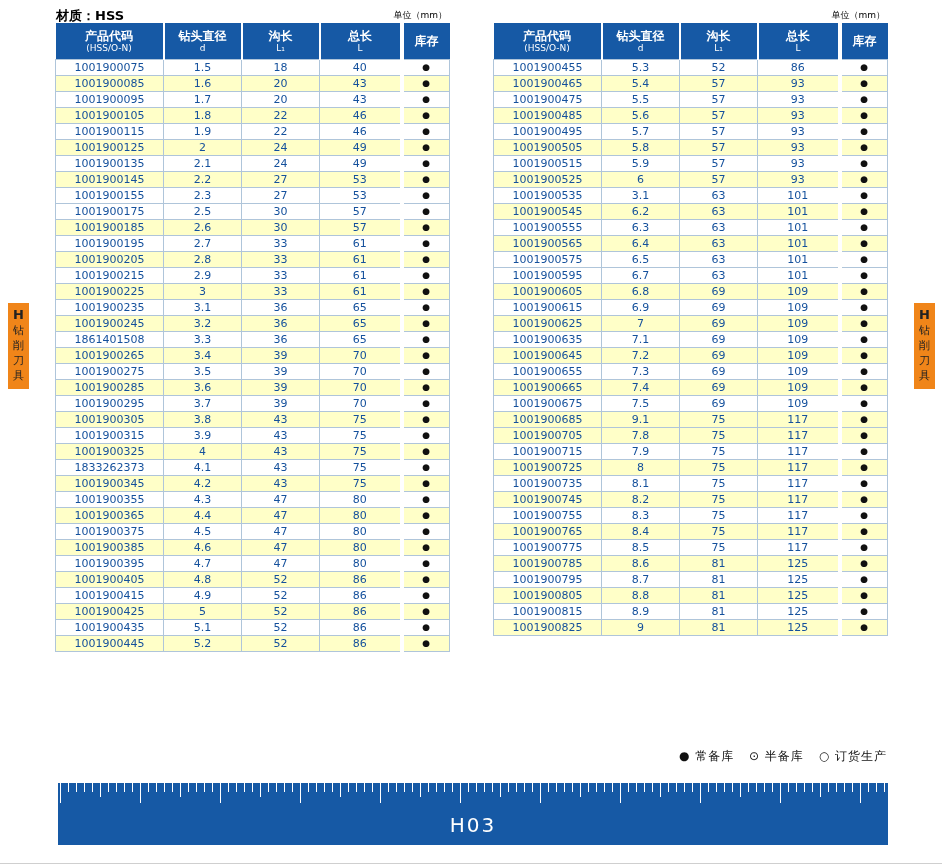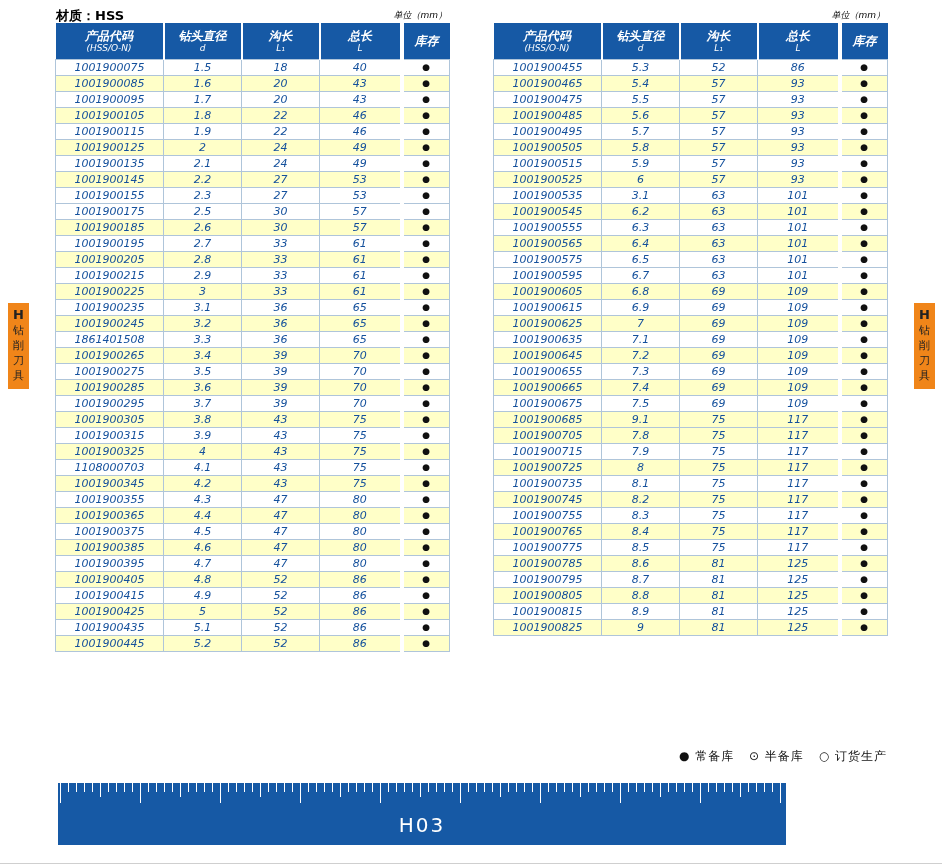--- a/index.html
+++ b/index.html
@@ -7,21 +7,21 @@
     width:942px; height:868px; position:relative; background:#ffffff;
     font-family:"DejaVu Sans","Liberation Sans",sans-serif;
     overflow:hidden;
   }
   .material-label {
     position:absolute; left:56px; top:7px;
     font-size:13px; font-weight:bold; color:#000;
   }
   .tables-wrap {
     position:absolute; left:55px; top:8px; width:832px;
-    display:flex; justify-content:space-between;font-style:italic;
+    display:flex; justify-content:space-between;
   }
   .table-block { width:394px; position:relative; }
   .unit-label {
     text-align:right; font-size:9px; color:#000; height:15px; line-height:15px;
     padding-right:2px;
   }
   table { border-collapse:collapse; table-layout:fixed; width:100%;padding-left:28px; }
   thead th {
     background:#1659A5; color:#fff; height:36px; padding:0; vertical-align:middle;
     border-left:2px solid #fff;
@@ -45,21 +45,21 @@
   .side-tab.left { left:8px; }
   .side-tab.right { right:7px; }
   .tab-letter { font-size:13px; font-weight:bold; line-height:14px; }
   .tab-char { font-size:11px; line-height:13px; }
   .legend {
     position:absolute; top:748px; right:55px;
     font-size:12px; color:#111; letter-spacing:1px;
   }
   .legend span { margin-left:10px; }
   .footer-ruler {
-    position:absolute; left:58px; top:783px; width:728px; height:62px;
+    position:absolute; left:58px; top:783px; width:830px; height:62px;
     background:#1659A5;
   }
   .ruler-ticks { position:absolute; left:0; top:0; width:100%; height:24px; }
   .tick { position:absolute; top:0; width:1px; height:9px; background:#fff; }
   .tick.mid { height:14px; }
   .tick.long { height:20px; }
   .footer-code {
     position:absolute; left:0; right:0; top:30px; text-align:center;
     color:#fff; font-size:20px; letter-spacing:2px;
   }
@@ -294,21 +294,21 @@
             <td class="stock">●</td>
           </tr>
           <tr class="row-odd">
             <td>1001900325</td>
             <td>4</td>
             <td>43</td>
             <td>75</td>
             <td class="stock">●</td>
           </tr>
           <tr class="row-even">
-            <td>1108000703</td>
+            <td>1833262373</td>
             <td>4.1</td>
             <td>43</td>
             <td>75</td>
             <td class="stock">●</td>
           </tr>
           <tr class="row-odd">
             <td>1001900345</td>
             <td>4.2</td>
             <td>43</td>
             <td>75</td>

